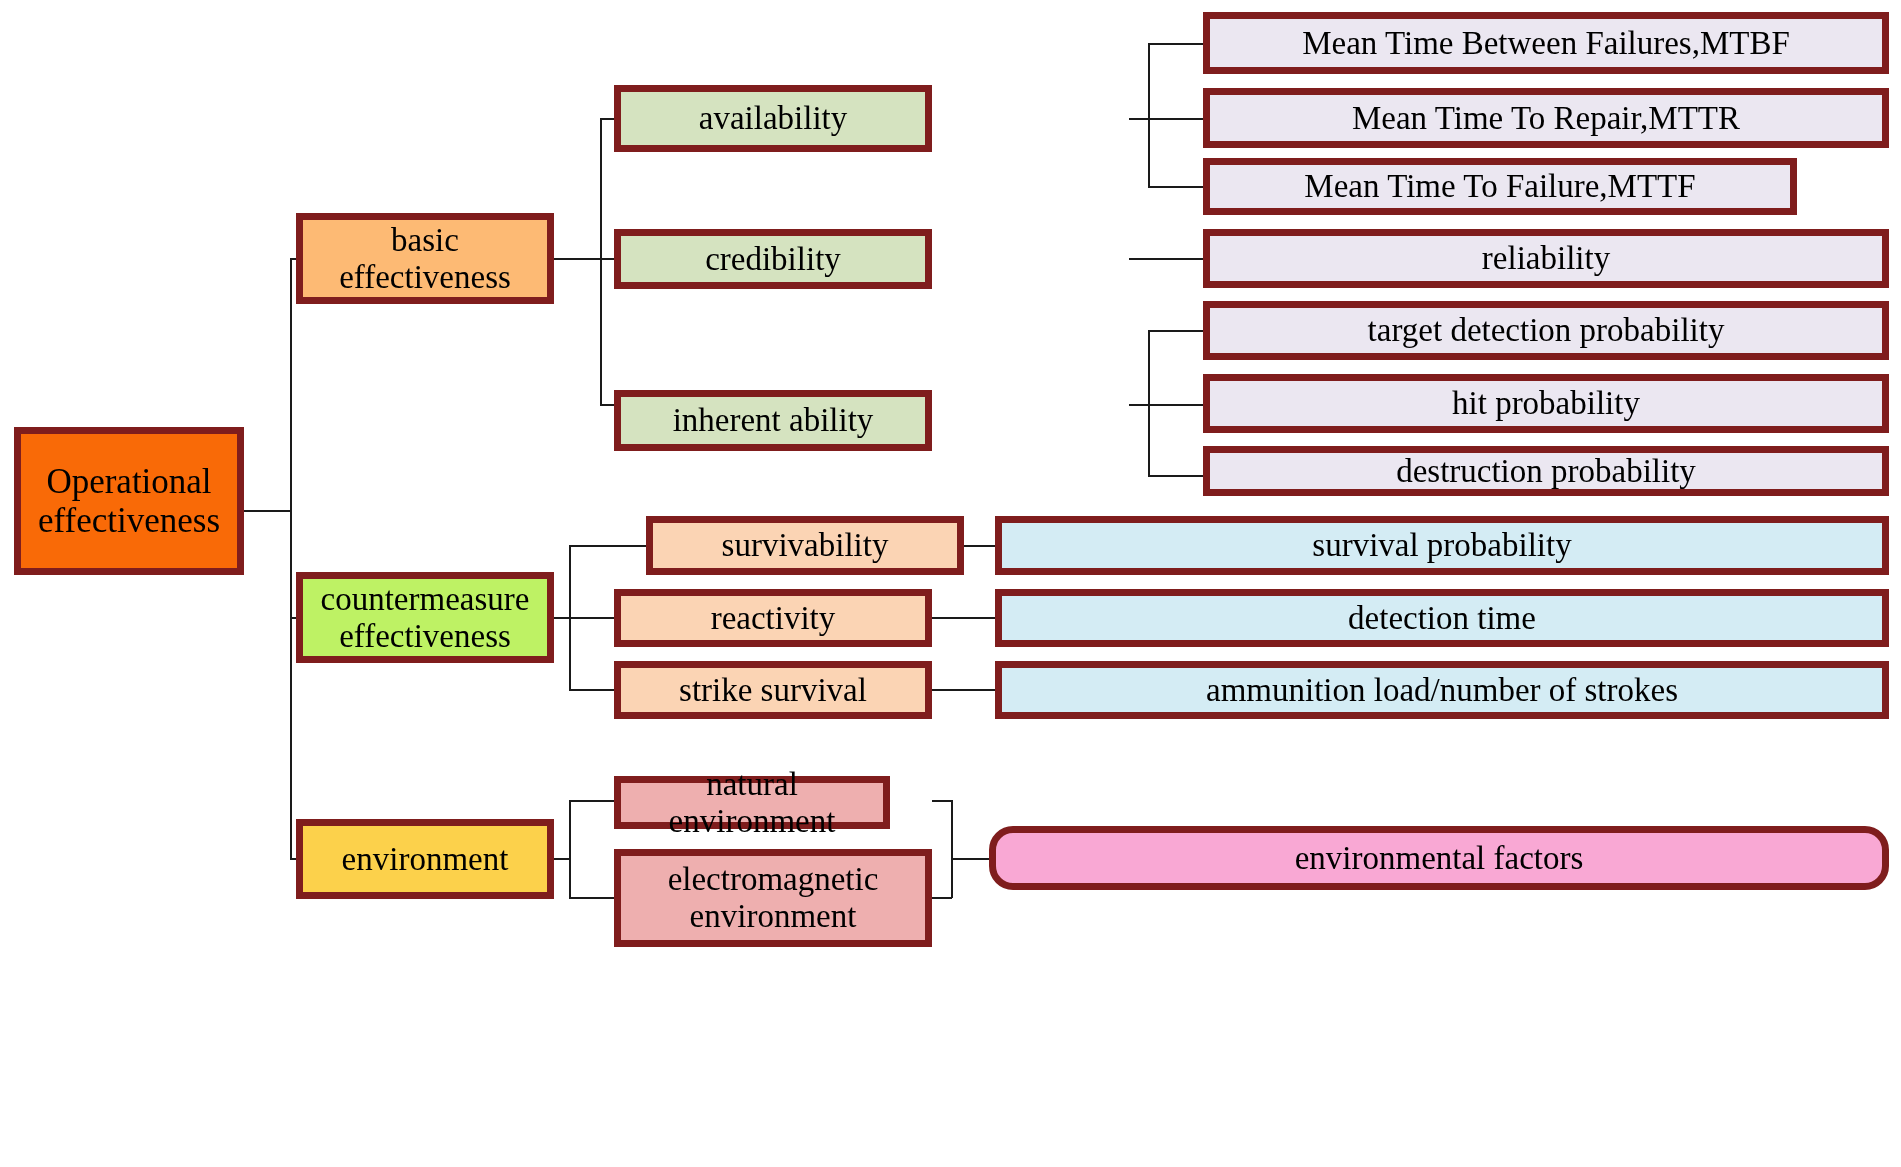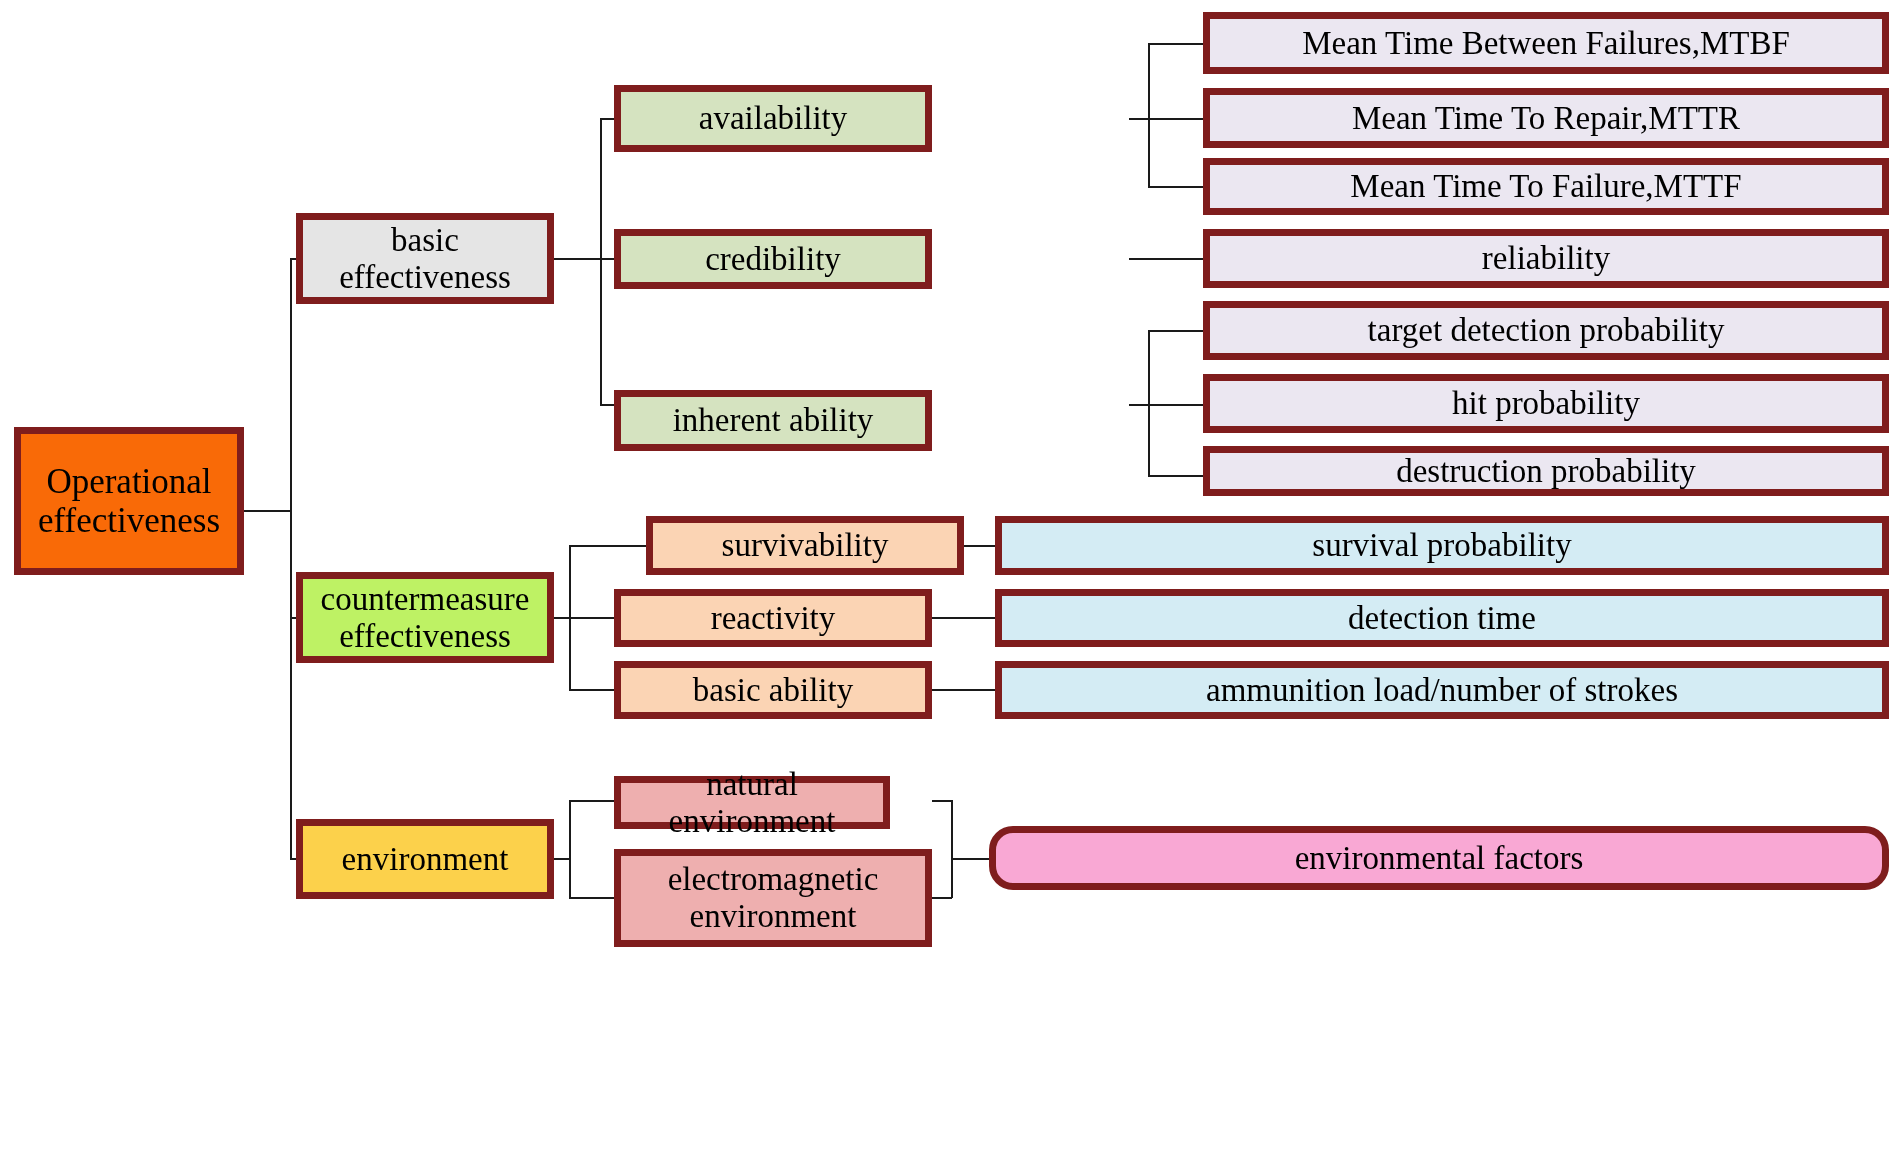--- a/index.html
+++ b/index.html
@@ -100,50 +100,50 @@
   <div class="hline" style="left:569px; top:897px; width:176px;"></div>
 
   <div class="hline" style="left:932px; top:800px; width:20px;"></div>
   <div class="hline" style="left:932px; top:897px; width:20px;"></div>
   <div class="vline" style="left:951px; top:800px; height:98px;"></div>
   <div class="hline" style="left:951px; top:858px; width:38px;"></div>
 
   <div class="node lvl0" style="left:14px; top:427px; width:230px; height:148px; background:#f96a07;">Operational
 effectiveness</div>
 
-  <div class="node lvl1" style="left:296px; top:213px; width:258px; height:91px; background:#e5e5e5;">basic
+  <div class="node lvl1" style="left:296px; top:213px; width:258px; height:91px; background:#fdba74;">basic
 effectiveness</div>
 
   <div class="node lvl1" style="left:296px; top:572px; width:258px; height:91px; background:#bef264;">countermeasure
 effectiveness</div>
 
   <div class="node lvl1" style="left:296px; top:819px; width:258px; height:80px; background:#fcd14b;">environment</div>
 
   <div class="node lvl2" style="left:614px; top:85px; width:318px; height:67px; background:#d5e3c0;">availability</div>
 
   <div class="node lvl2" style="left:614px; top:229px; width:318px; height:60px; background:#d5e3c0;">credibility</div>
 
   <div class="node lvl2" style="left:614px; top:374px; width:318px; height:61px; background:#d5e3c0;margin-top:16px;">inherent ability</div>
 
   <div class="node lvl2" style="left:646px; top:516px; width:318px; height:59px; background:#fbd4b4;">survivability</div>
 
   <div class="node lvl2" style="left:614px; top:589px; width:318px; height:58px; background:#fbd4b4;">reactivity</div>
 
-  <div class="node lvl2" style="left:614px; top:661px; width:318px; height:58px; background:#fbd4b4;">basic ability</div>
+  <div class="node lvl2" style="left:614px; top:661px; width:318px; height:58px; background:#fbd4b4;">strike survival</div>
 
   <div class="node lvl2" style="left:614px; top:776px; width:276px; height:53px; background:#eeafaf;">natural environment</div>
 
   <div class="node lvl2" style="left:614px; top:849px; width:318px; height:98px; background:#eeafaf;">electromagnetic
 environment</div>
 
   <div class="node lvl3" style="left:1203px; top:12px; width:686px; height:62px; background:#ebe7f1;">Mean Time Between Failures,MTBF</div>
 
   <div class="node lvl3" style="left:1203px; top:88px; width:686px; height:60px; background:#ebe7f1;">Mean Time To Repair,MTTR</div>
 
-  <div class="node lvl3" style="left:1203px; top:158px; width:686px; height:57px; background:#ebe7f1;">Mean Time To Failure,MTTF</div>
+  <div class="node lvl3" style="left:1203px; top:158px; width:594px; height:57px; background:#ebe7f1;">Mean Time To Failure,MTTF</div>
 
   <div class="node lvl3" style="left:1203px; top:229px; width:686px; height:59px; background:#ebe7f1;">reliability</div>
 
   <div class="node lvl3" style="left:1203px; top:301px; width:686px; height:59px; background:#ebe7f1;">target detection probability</div>
 
   <div class="node lvl3" style="left:1203px; top:374px; width:686px; height:59px; background:#ebe7f1;">hit probability</div>
 
   <div class="node lvl3" style="left:1203px; top:446px; width:686px; height:45px; background:#ebe7f1;">destruction probability</div>
 
   <div class="node lvl3" style="left:995px; top:516px; width:894px; height:59px; background:#d4ecf4;">survival probability</div>

